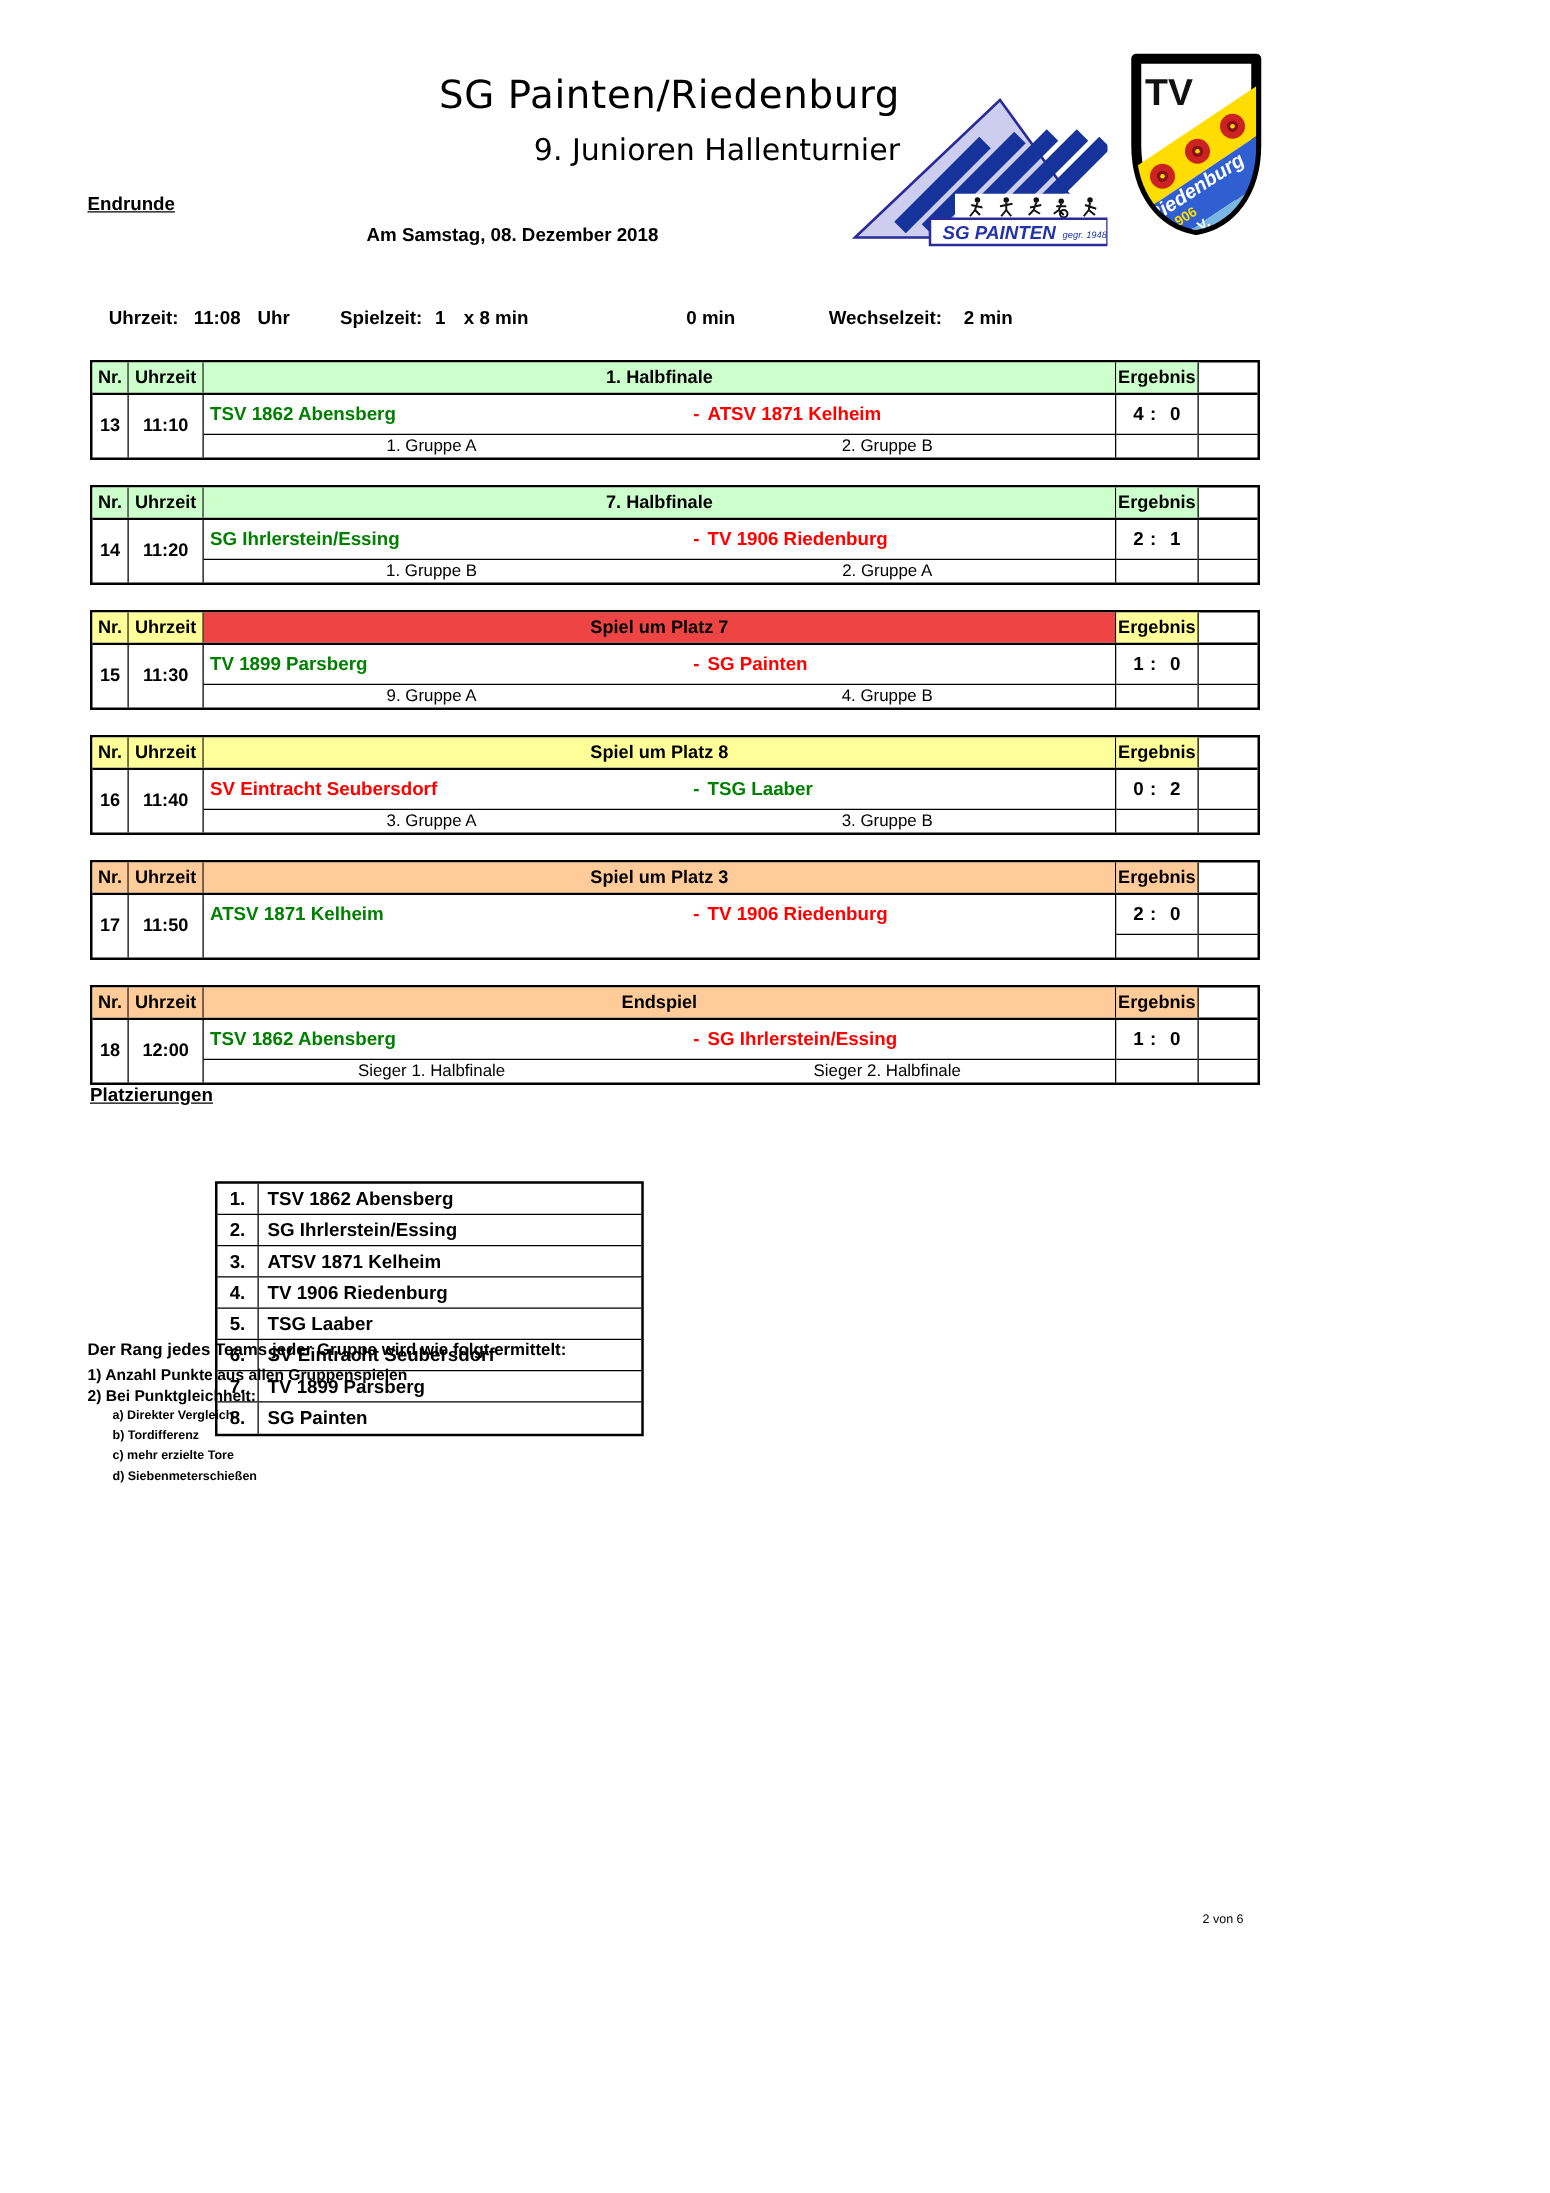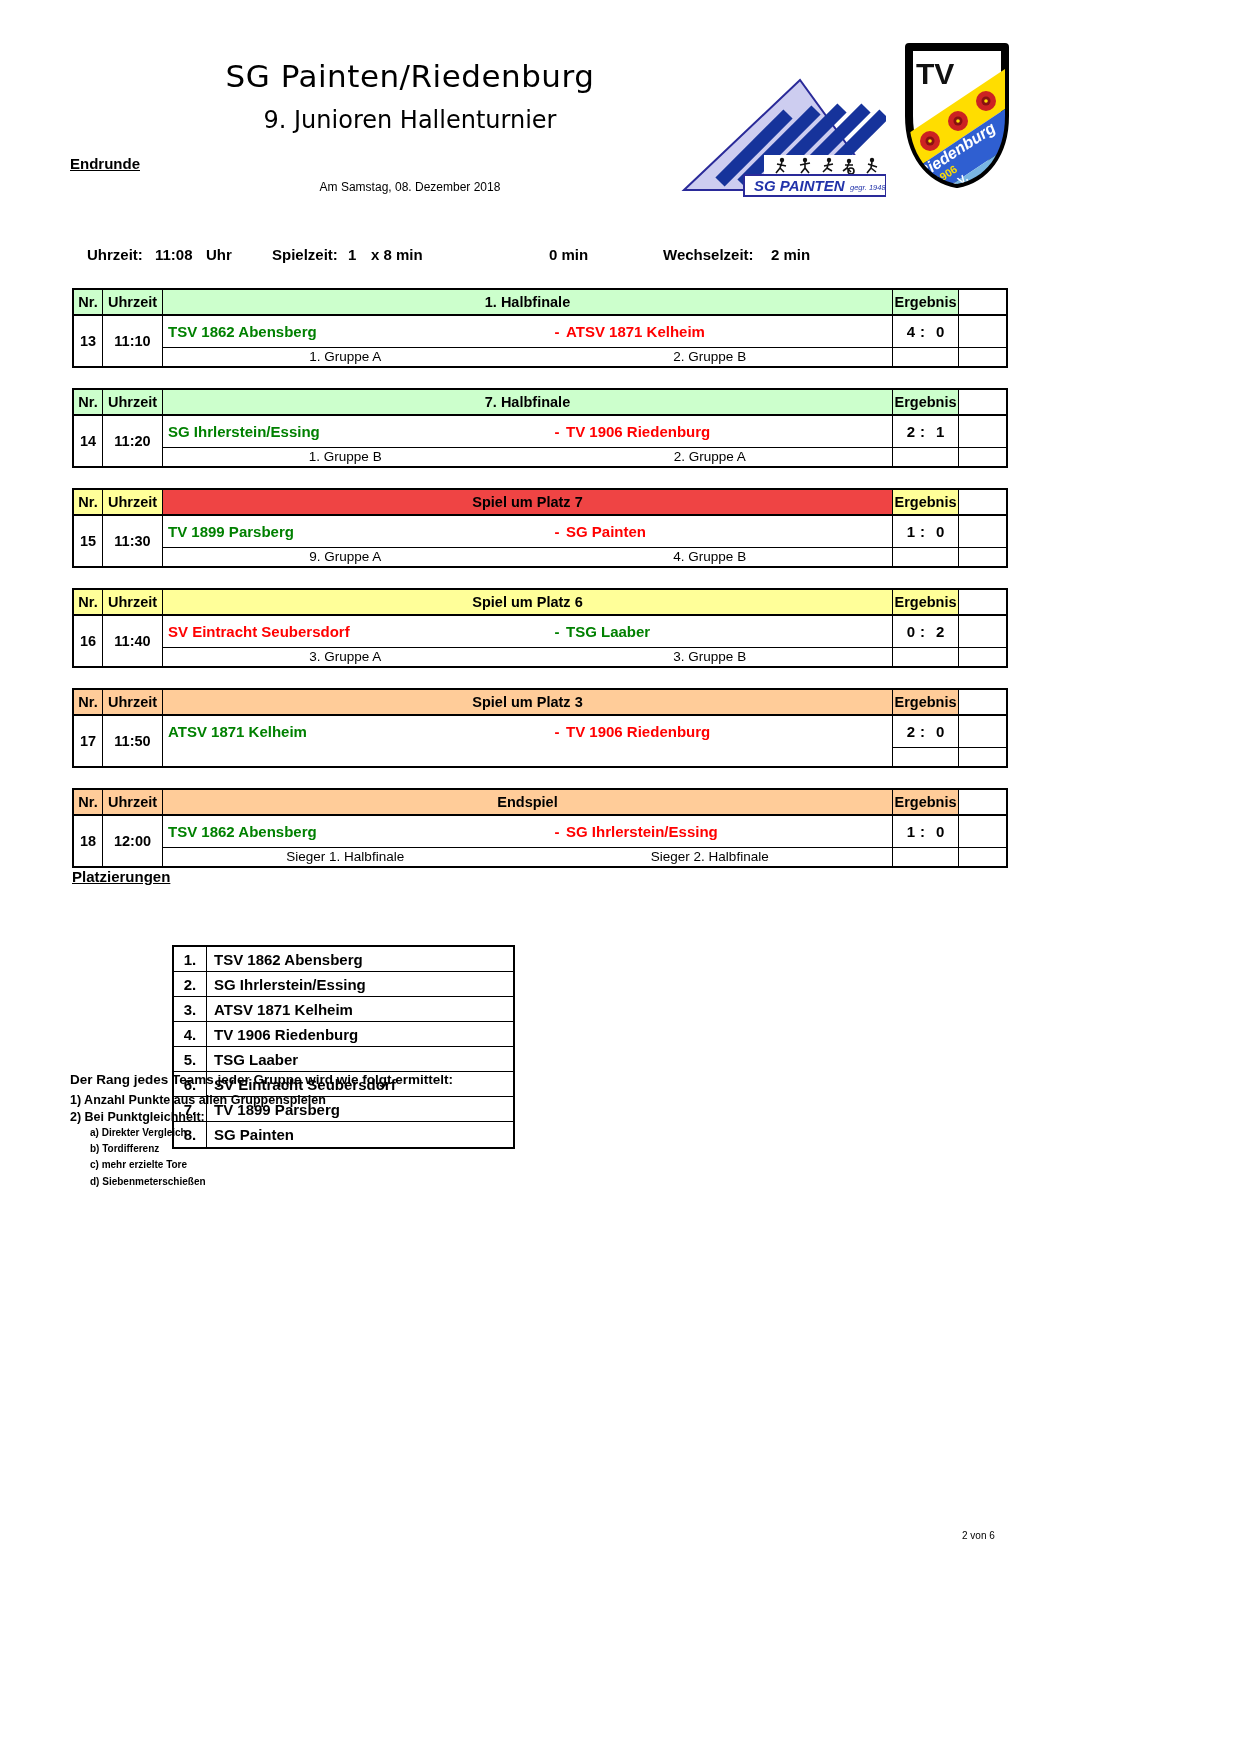--- a/index.html
+++ b/index.html
@@ -4,25 +4,25 @@
 <style>
   * { margin:0; padding:0; box-sizing:border-box; }
   html,body { background:#ffffff; }
   body {
     width:1240px; height:1754px; position:relative;
     font-family:"Liberation Sans", sans-serif; color:#000;
   }
   .abs { position:absolute; }
 
   
-  .title-wrap { left:100px; top:58px; width:620px; text-align:center; font-family:"DejaVu Sans", sans-serif; }
+  .title-wrap { left:100px; top:58px; width:620px; text-align:right; font-family:"DejaVu Sans", sans-serif; }
   .main-title { font-size:31px; letter-spacing:0.5px; }
   .sub-title  { font-size:24px; margin-top:12px; }
   .round-label { left:70px; top:155px; font-size:15px; font-weight:bold; text-decoration:underline; }
-  .date-line  { left:100px; top:180px; width:620px; text-align:center; font-size:12px; font-weight:normal; }
+  .date-line  { left:100px; top:180px; width:620px; text-align:center; font-size:15px; font-weight:bold; }
 
   
   .info { top:246px; font-size:15px; font-weight:bold; white-space:nowrap; }
 
   
   .match-table {
     position:absolute; left:72px; width:936px;
     border:2px solid #000; background:#fff; font-size:15px;
   }
   .mt-header { display:flex; height:26px; border-bottom:2px solid #000; font-weight:bold; }
@@ -264,21 +264,21 @@
       <div style="height:31px"></div>
         <div class="sub-empty"></div>
     </div>
   </div>
 </div>
 
 <div class="match-table" style="top:588px">
   <div class="mt-header">
     <div class="c nr hd" style="background-color: rgb(255, 255, 153);">Nr.</div>
     <div class="c time hd" style="background-color: rgb(255, 255, 153);">Uhrzeit</div>
-    <div class="c main hd" style="background-color: rgb(255, 255, 153);">Spiel um Platz 6</div>
+    <div class="c main hd" style="background-color: rgb(255, 255, 153);">Spiel um Platz 8</div>
     <div class="c erg hd" style="background-color: rgb(255, 255, 153);">Ergebnis</div>
     <div class="c extra hd"></div>
   </div>
   <div class="mt-body">
     <div class="c nr bd-center">16</div>
     <div class="c time bd-center">11:40</div>
     <div class="c main col2">
       <div class="team-row">
         <span class="home" style="color: rgb(255, 0, 0);">SV Eintracht Seubersdorf</span>
         <span class="dash" style="color: rgb(0, 128, 0);">-</span>

